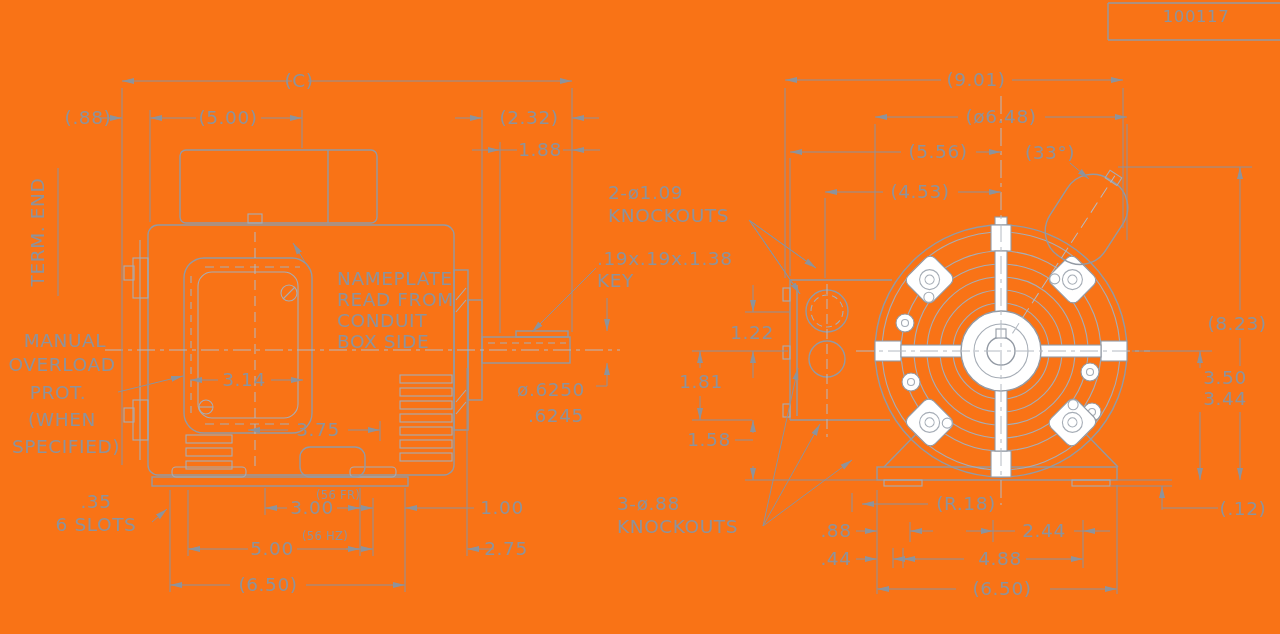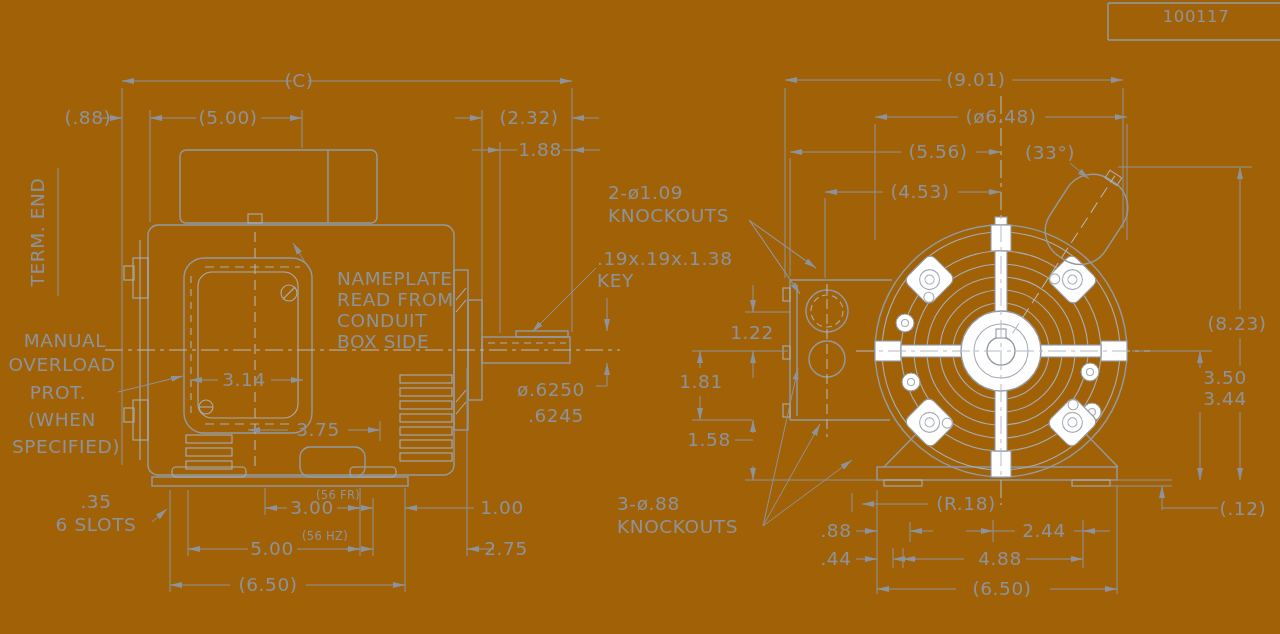--- a/index.html
+++ b/index.html
@@ -1,16 +1,16 @@
 <!DOCTYPE html>
 <html><head>
 <meta charset="utf-8">
 <style>
   html,body{margin:0;padding:0;background:#fff;}
-  #stage{position:relative;width:1280px;height:634px;background:#a16207;overflow:hidden;
+  #stage{position:relative;width:1280px;height:634px;background:#f97316;overflow:hidden;
          font-family:"DejaVu Sans",sans-serif;}
   svg{position:absolute;left:0;top:0;}
   svg text{font-family:"DejaVu Sans",sans-serif;font-size:18.5px;fill:#8d939c;letter-spacing:0.6px;}
   svg text.sm{font-size:11.5px;letter-spacing:0.3px;}
   svg text.tb{font-size:16.5px;}
   .ln{stroke:#939aa4;fill:none;stroke-width:1.4;}
   .lt{stroke:#a6adb6;fill:none;stroke-width:1.1;}
   .dim{stroke:#8d939c;fill:none;stroke-width:1;}
   .cl{stroke:#b4bac2;fill:none;stroke-width:1;}
   .wfill{fill:#ffffff;stroke:#939aa4;stroke-width:1.4;}

